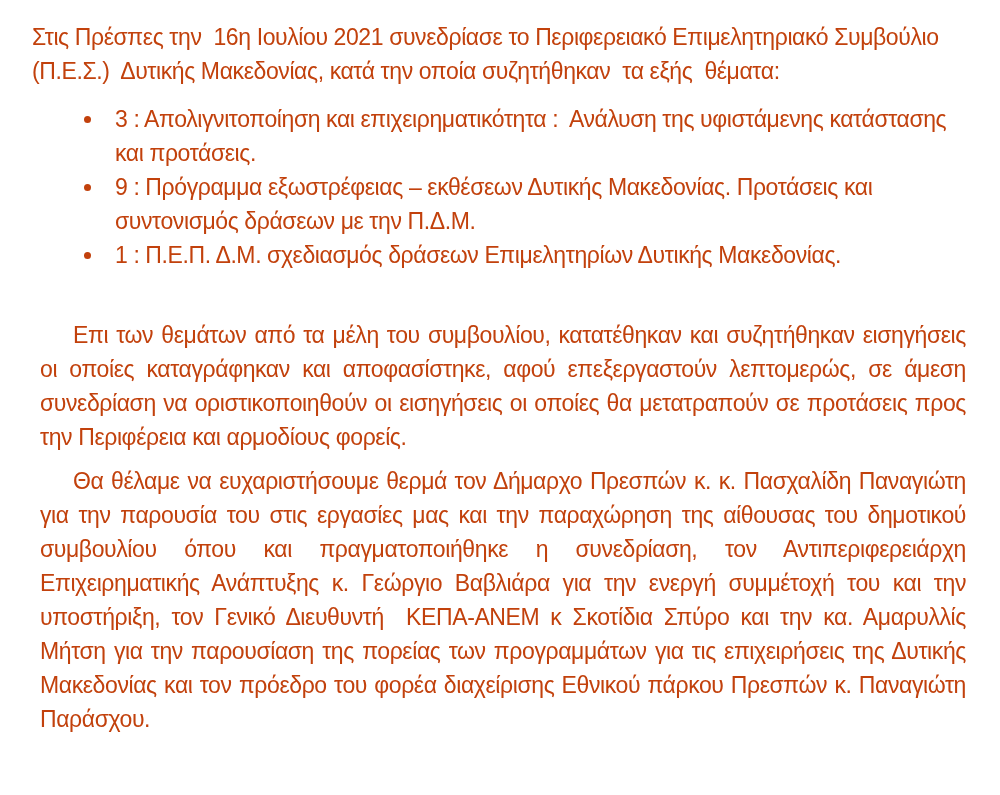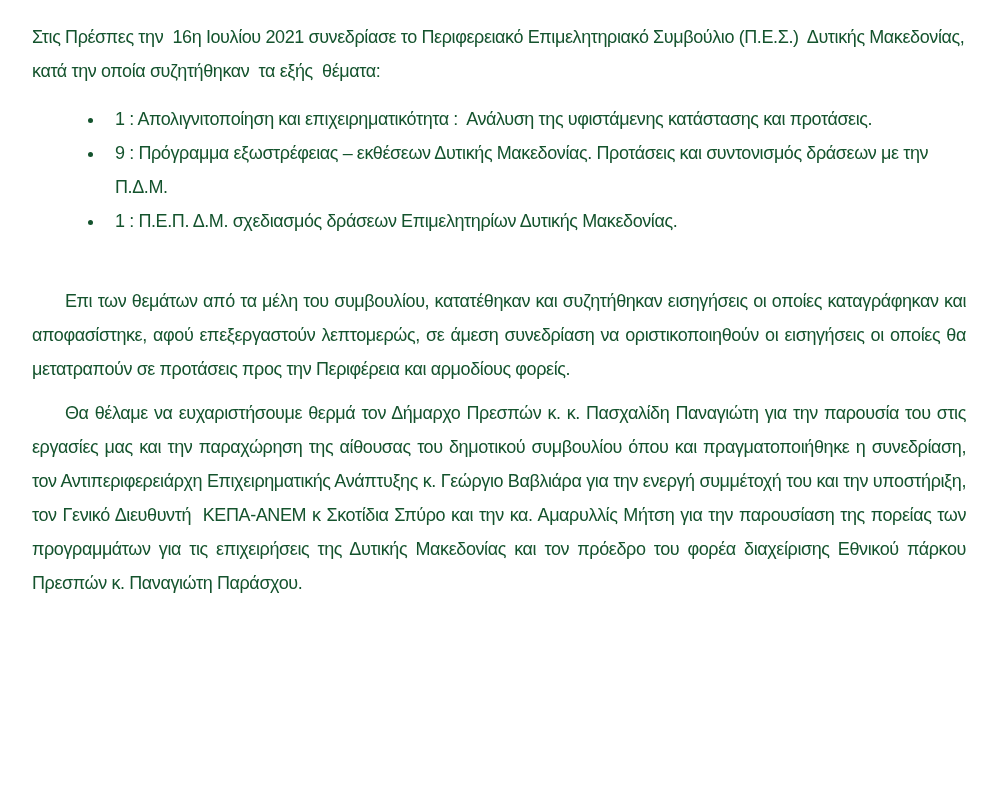--- a/index.html
+++ b/index.html
@@ -10,34 +10,35 @@
     width: 1000px;
     height: 795px;
     overflow: hidden;
   }
   .page {
     box-sizing: border-box;
     width: 1000px;
     height: 795px;
     padding: 20px 34px 10px 32px;
     background: #ffffff;
-    color: #14532d;
+    color: #c2410c;
     font-family: "Liberation Sans", sans-serif;
-    font-size: 18px;
+    font-size: 23px;
     letter-spacing: -0.4px;
     line-height: 34px;
   }
   .par {
     margin: 0 0 14px 0;
     white-space: pre-wrap;
   }
   .par.justified {
     text-align: justify;
     text-indent: 33px;
     margin-bottom: 10px;
+    margin-left: 8px;
   }
   ul.topics {
     margin: 2px 0 46px 0;
     padding: 0 0 0 73px;
     list-style: disc outside;
   }
   ul.topics li {
     margin: 0;
     padding-left: 10px;
     white-space: pre-wrap;
@@ -48,21 +49,21 @@
   }
 </style>
 </head>
 <body>
 
 <div class="page">
 
   <p class="par">Στις Πρέσπες την  16η Ιουλίου 2021 συνεδρίασε το Περιφερειακό Επιμελητηριακό Συμβούλιο (Π.Ε.Σ.)  Δυτικής Μακεδονίας, κατά την οποία συζητήθηκαν  τα εξής  θέματα:</p>
 
   <ul class="topics">
-    <li>1 : Απολιγνιτοποίηση και επιχειρηματικότητα :  Ανάλυση της υφιστάμενης κατάστασης και προτάσεις.</li>
+    <li>3 : Απολιγνιτοποίηση και επιχειρηματικότητα :  Ανάλυση της υφιστάμενης κατάστασης και προτάσεις.</li>
     <li>9 : Πρόγραμμα εξωστρέφειας – εκθέσεων Δυτικής Μακεδονίας. Προτάσεις και συντονισμός δράσεων με την Π.Δ.Μ.</li>
     <li>1 : Π.Ε.Π. Δ.Μ. σχεδιασμός δράσεων Επιμελητηρίων Δυτικής Μακεδονίας.</li>
   </ul>
 
   <p class="par justified">Επι των θεμάτων από τα μέλη του συμβουλίου, κατατέθηκαν και συζητήθηκαν εισηγήσεις οι οποίες καταγράφηκαν και αποφασίστηκε, αφού επεξεργαστούν λεπτομερώς, σε άμεση συνεδρίαση να οριστικοποιηθούν οι εισηγήσεις οι οποίες θα μετατραπούν σε προτάσεις προς την Περιφέρεια και αρμοδίους φορείς.</p>
 
   <p class="par justified">Θα θέλαμε να ευχαριστήσουμε θερμά τον Δήμαρχο Πρεσπών κ. κ. Πασχαλίδη Παναγιώτη για την παρουσία του στις εργασίες μας και την παραχώρηση της αίθουσας του δημοτικού συμβουλίου όπου και πραγματοποιήθηκε η συνεδρίαση, τον Αντιπεριφερειάρχη Επιχειρηματικής Ανάπτυξης κ. Γεώργιο Βαβλιάρα για την ενεργή συμμέτοχή του και την υποστήριξη, τον Γενικό Διευθυντή  ΚΕΠΑ-ΑΝΕΜ κ Σκοτίδια Σπύρο και την κα. Αμαρυλλίς Μήτση για την παρουσίαση της πορείας των προγραμμάτων για τις επιχειρήσεις της Δυτικής Μακεδονίας και τον πρόεδρο του φορέα διαχείρισης Εθνικού πάρκου Πρεσπών κ. Παναγιώτη Παράσχου.</p>
 
 
 </div>

